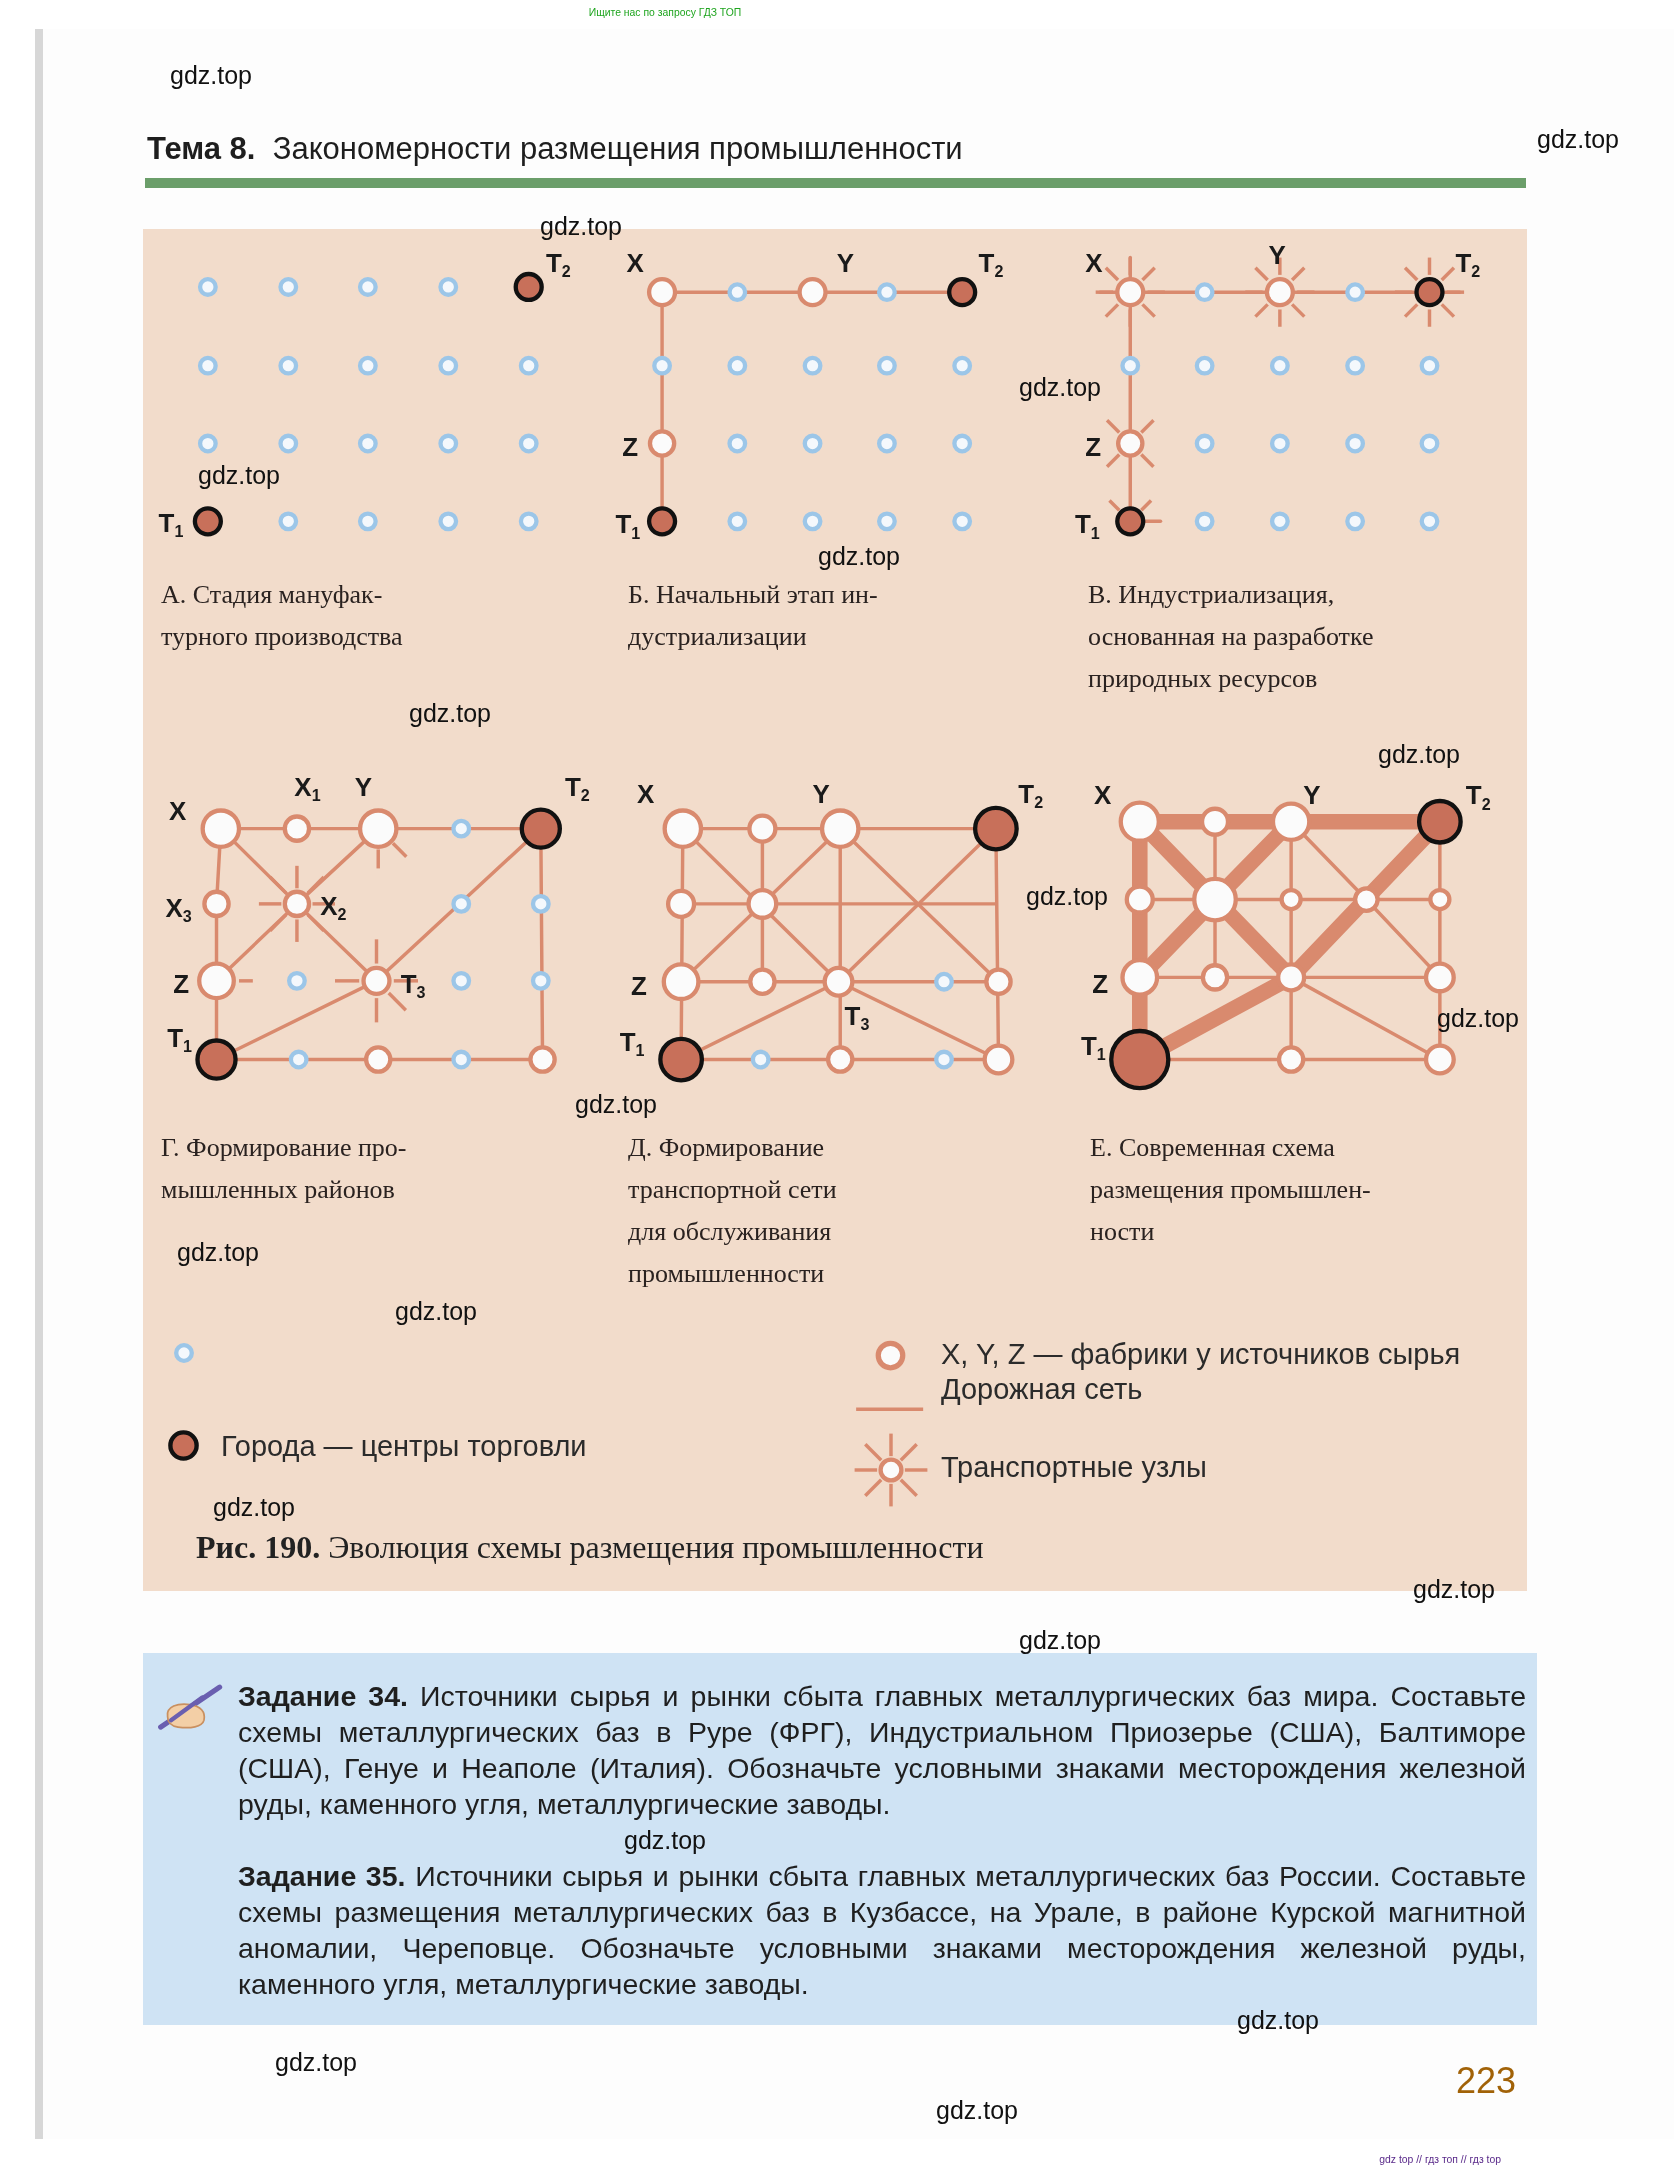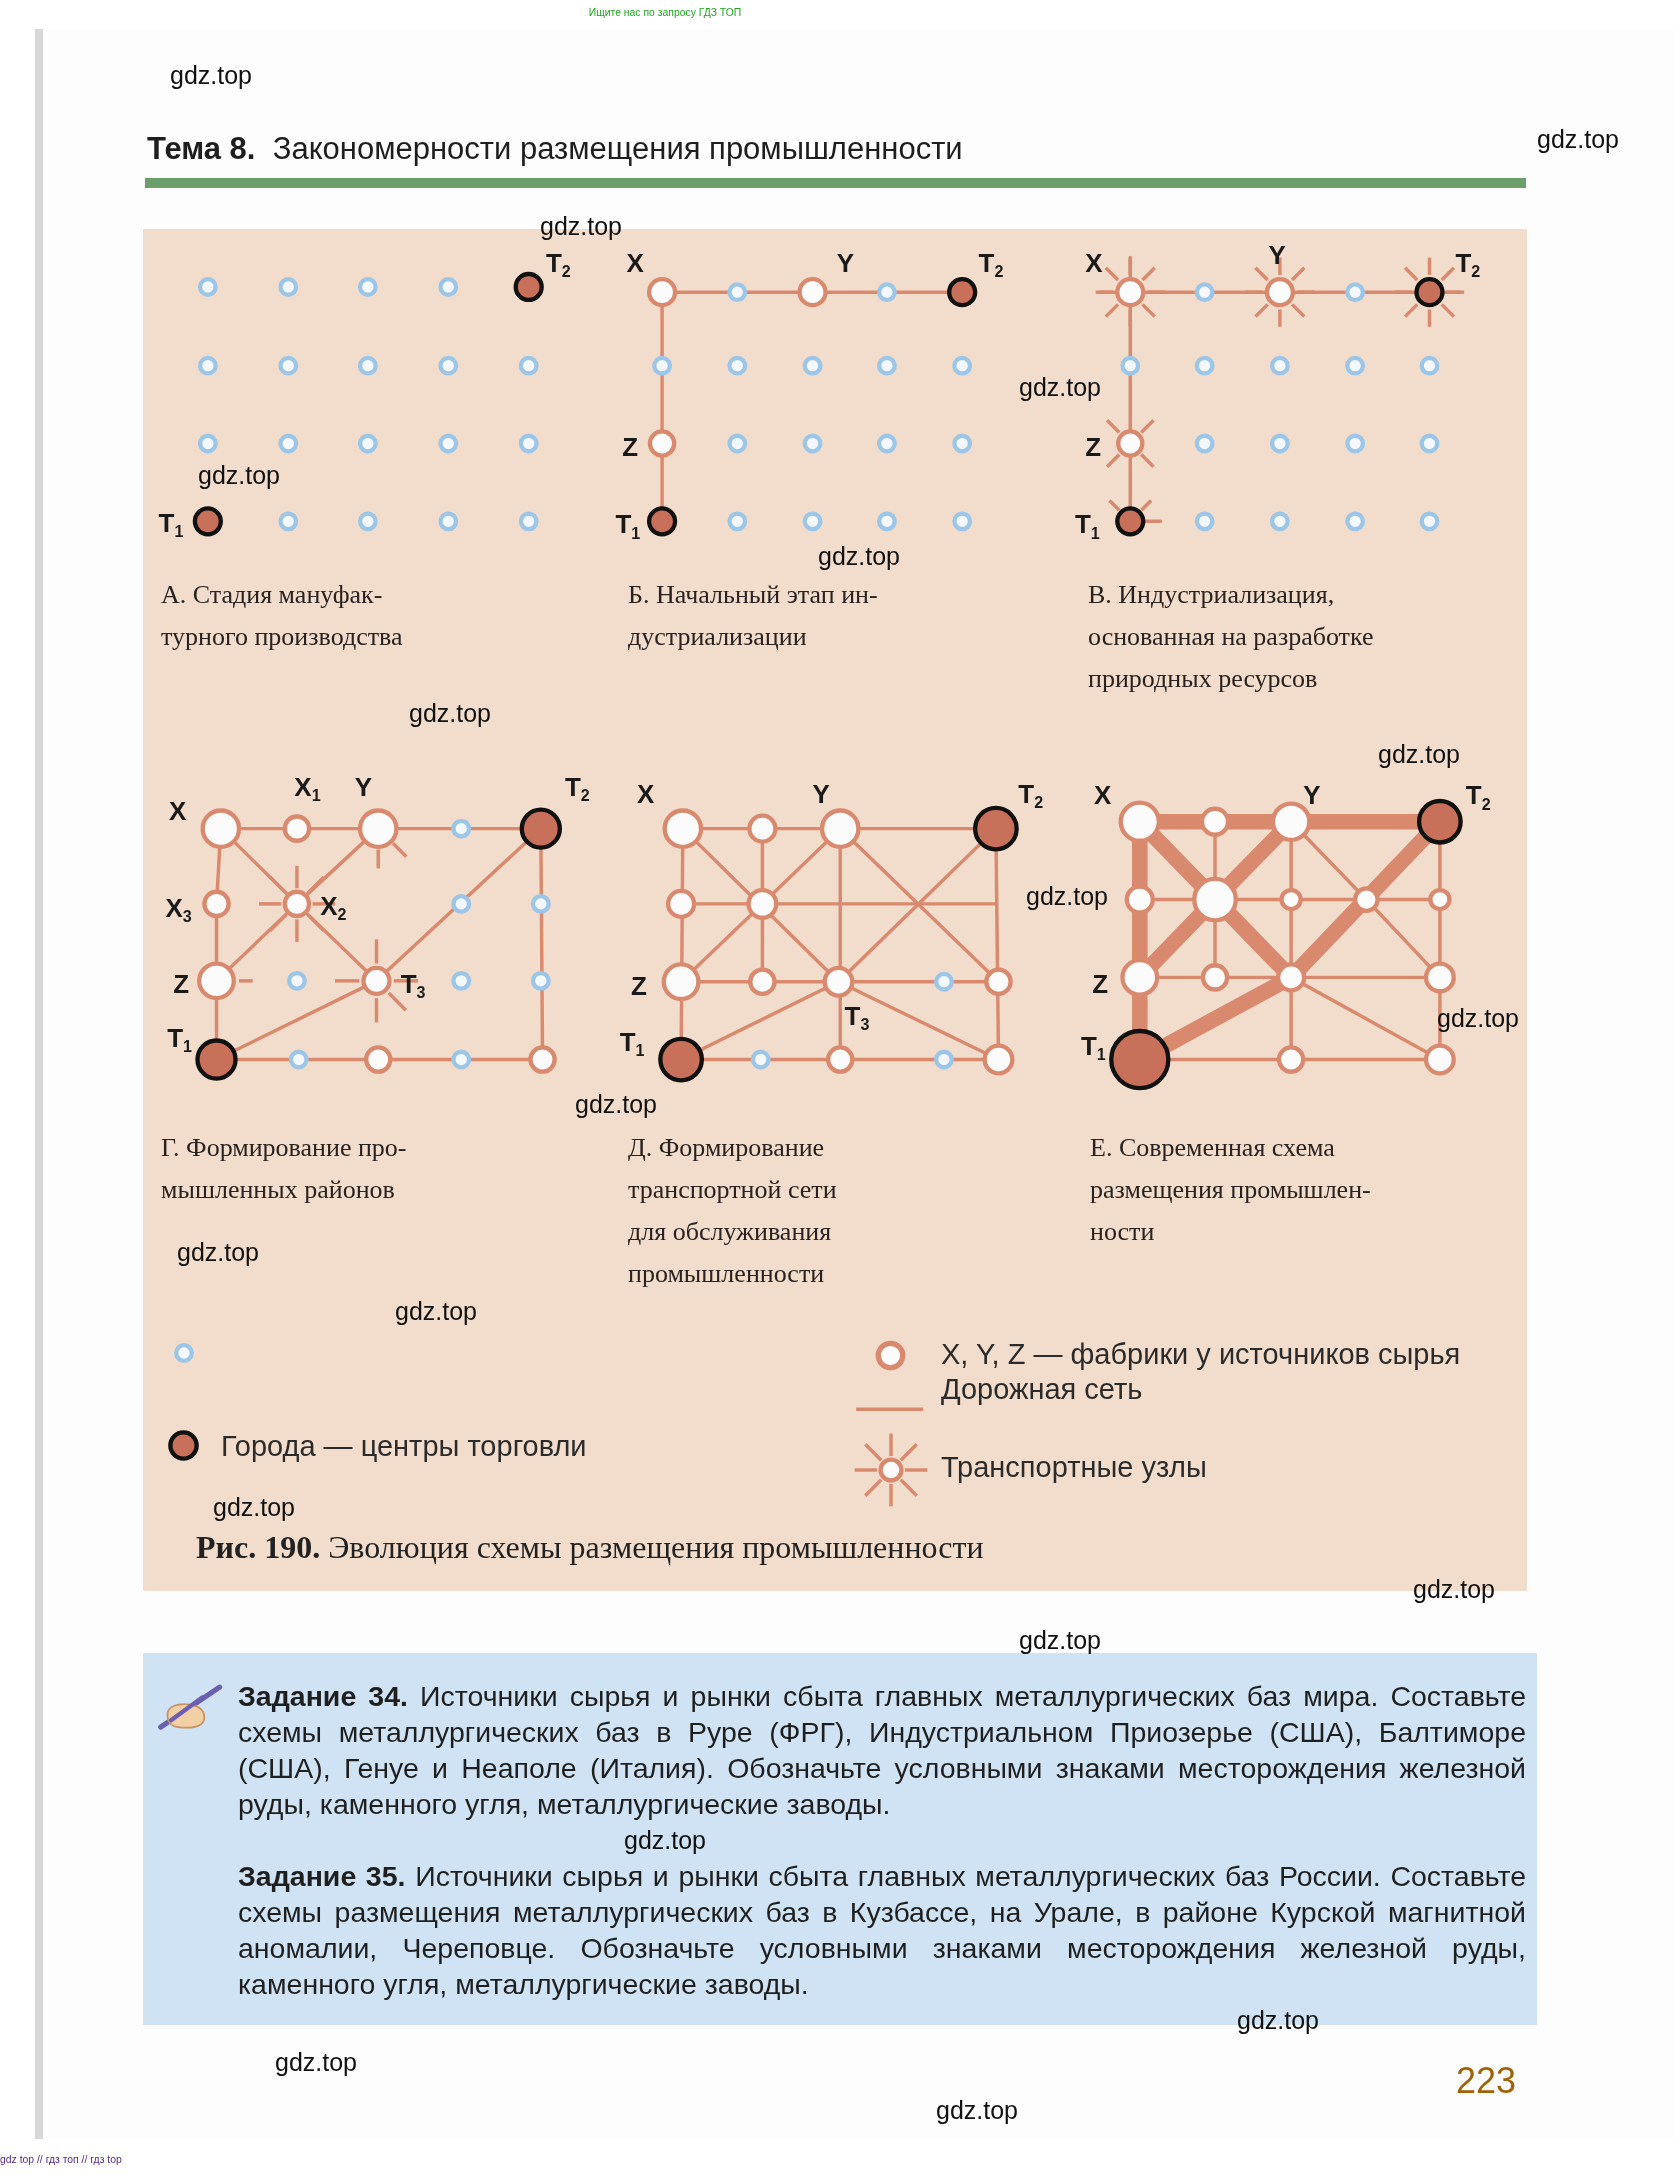--- a/index.html
+++ b/index.html
@@ -1,19 +1,19 @@
 <!DOCTYPE html>
 <html style="font-size:14px"><head>
 <meta charset="utf-8">
 <style>
   html,body{margin:0;padding:0;}
   body{width:1675px;height:2176px;position:relative;background:#ffffff;overflow:hidden;font-family:"Liberation Sans",sans-serif;}
   .top-banner{position:absolute;left:0;top:0;width:1330px;height:29px;text-align:center;font-size:10.4px;line-height:26px;color:#1fa51f;}
   .page{position:absolute;left:35px;top:29px;width:1640px;height:2110px;background:#fdfdfd;border-left:8.6px solid #d7d7d7;box-sizing:border-box;}
-  .bottom-banner{position:absolute;left:0;top:2144px;width:1501px;height:32px;text-align:left;font-size:10.4px;line-height:31px;color:#5a2a8a;}
+  .bottom-banner{position:absolute;left:0;top:2144px;width:1501px;height:32px;text-align:right;font-size:10.4px;line-height:31px;color:#5a2a8a;}
   .wm{position:absolute;font-family:"Liberation Sans",sans-serif;font-size:25px;color:#111;}
   .topic{position:absolute;left:147px;top:131px;font-size:31px;color:#1e1e1e;}
   .topic b{font-weight:bold;}
   .topic-bar{position:absolute;left:145px;top:178px;width:1381px;height:10.4px;background:#6b9e6a;}
   .figure{position:absolute;left:143px;top:229px;width:1384px;height:1362px;background:#f2dccb;}
   .caption{position:absolute;font-family:"Liberation Serif",serif;font-size:26px;line-height:42px;color:#2a2220;}
   .legend-text{position:absolute;font-size:29px;line-height:36px;color:#2b2b2b;}
   .fig-title{position:absolute;left:164px;top:1529px;font-family:"Liberation Serif",serif;font-size:32px;color:#222;margin-left:32px;}
   .fig-title b{font-weight:bold;}
   .task-box{position:absolute;left:143px;top:1653px;width:1394px;height:372px;background:#cfe3f4;}

